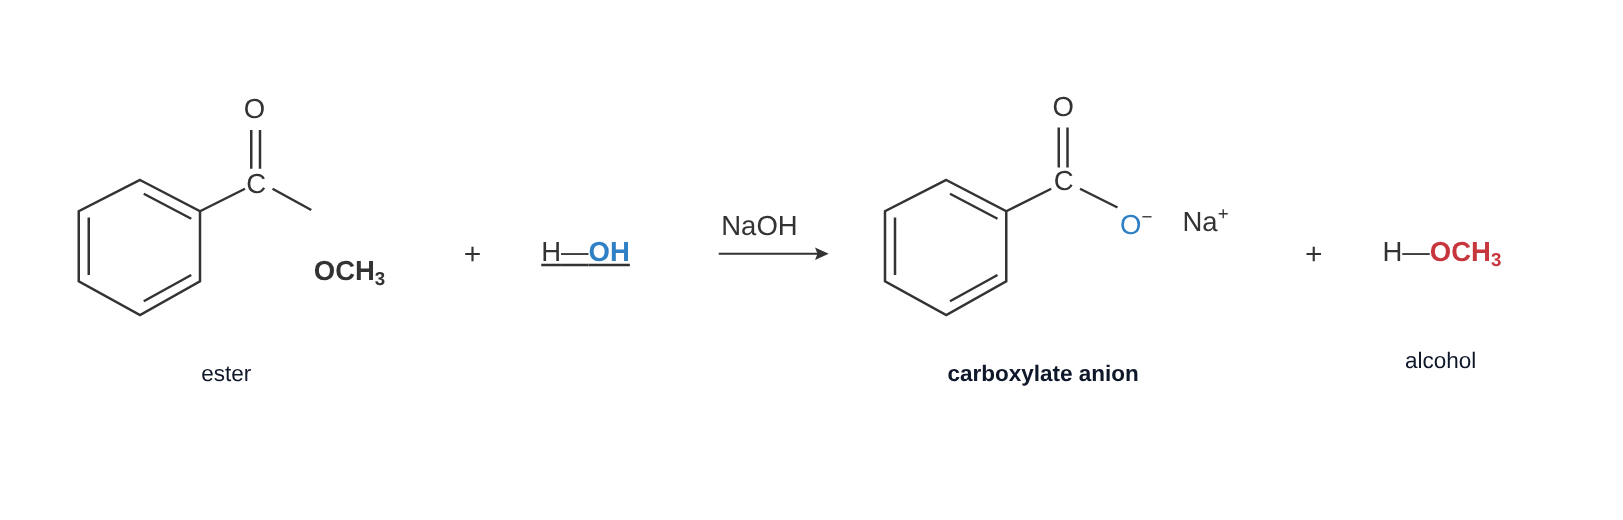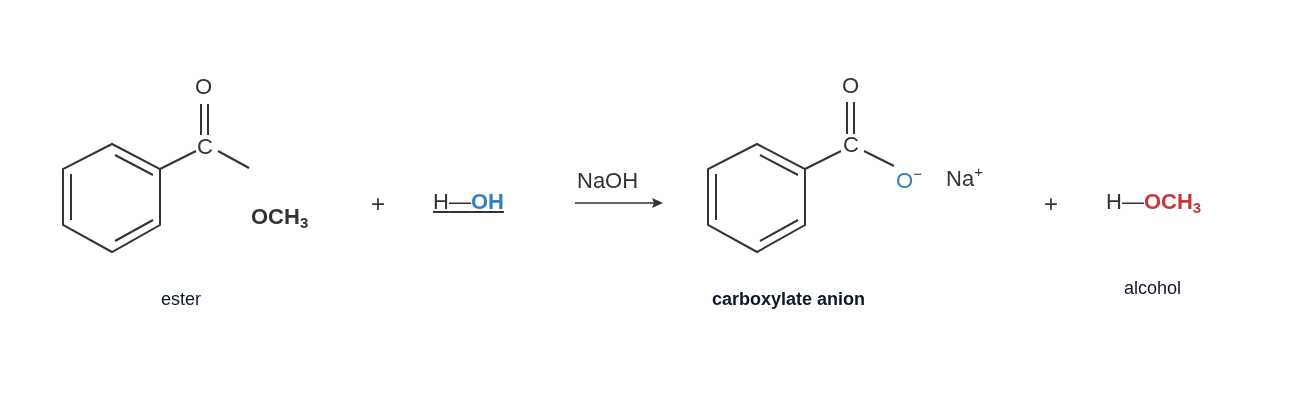--- a/index.html
+++ b/index.html
@@ -52,18 +52,18 @@
 <div class="atom" style="left:371px;top:192px;font-size:24px;">+</div>
 
 <div class="atom" style="left:433px;top:191px;text-decoration:underline;"><span>H</span><span>—</span><span class="blue">OH</span></div>
 
 <div class="atom" style="left:577px;top:170px;">NaOH</div>
 
 <div class="atom" style="left:842px;top:75px;">O</div>
 <div class="atom" style="left:843px;top:134px;">C</div>
 <div class="atom" style="left:896px;top:166px;"><span class="blue" style="font-weight:normal">O</span><sup>−</sup></div>
 <div class="atom" style="left:946px;top:164px;"><span>Na</span><sup>+</sup></div>
-<div class="lbl bold" style="left:712px;top:289px;">carboxylate anion</div>
+<div class="lbl bold" style="left:758px;top:289px;">carboxylate anion</div>
 
 <div class="atom" style="left:1044px;top:192px;font-size:24px;">+</div>
 
 <div class="atom" style="left:1106px;top:191px;"><span>H</span><span>—</span><span class="red">OCH</span><sub class="red">3</sub></div>
 <div class="lbl" style="left:1124px;top:278px;">alcohol</div>
 
 </body></html>

